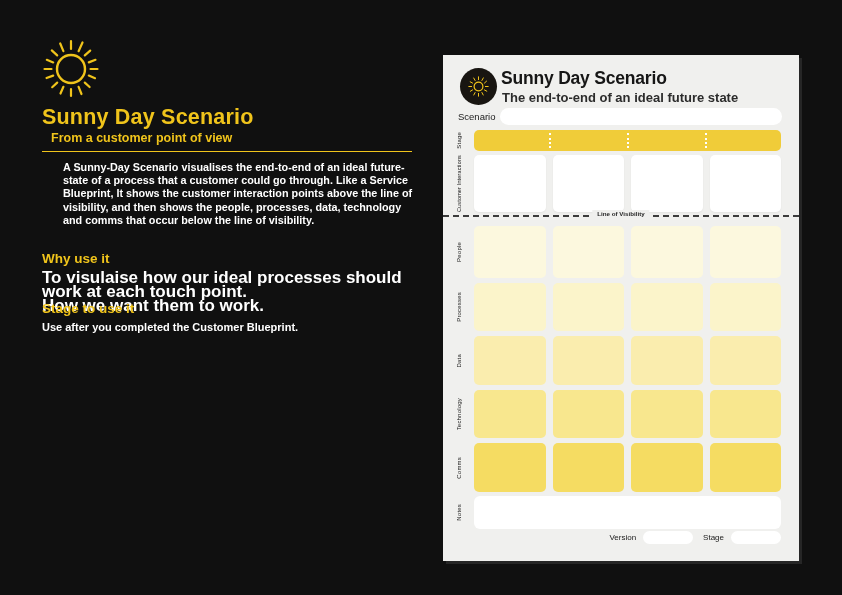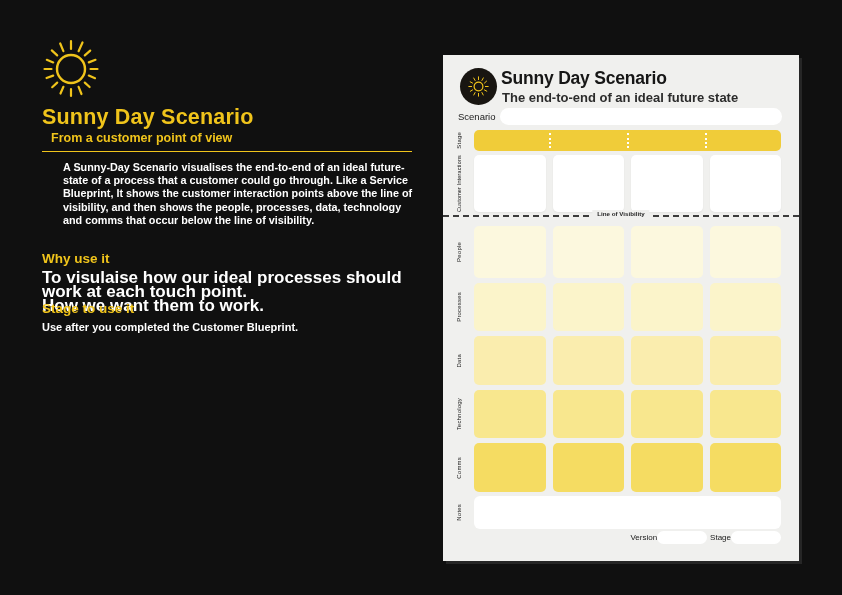--- a/index.html
+++ b/index.html
@@ -120,21 +120,21 @@
   }
   .g-row { position:relative; }
 
   .notes-row { top:441px; height:33px; }
   .notes-box {
     position:absolute; left:31px; right:0; top:0; bottom:0;
     background:#FFFFFF; border-radius:6px;
   }
   .footer-row {
     right:18px; top:476px;
-    display:flex; align-items:center; margin-left:32px;
+    display:flex; align-items:center; gap:7px;margin-left:32px;
   }
   .footer-label { font-size:8px; color:#1a1a1a; }
   .footer-input {
     width:50px; height:13px; background:#FFFFFF; border-radius:7px;
   }
 </style>
 </head>
 <body>
 
 <div class="abs sun-icon">

